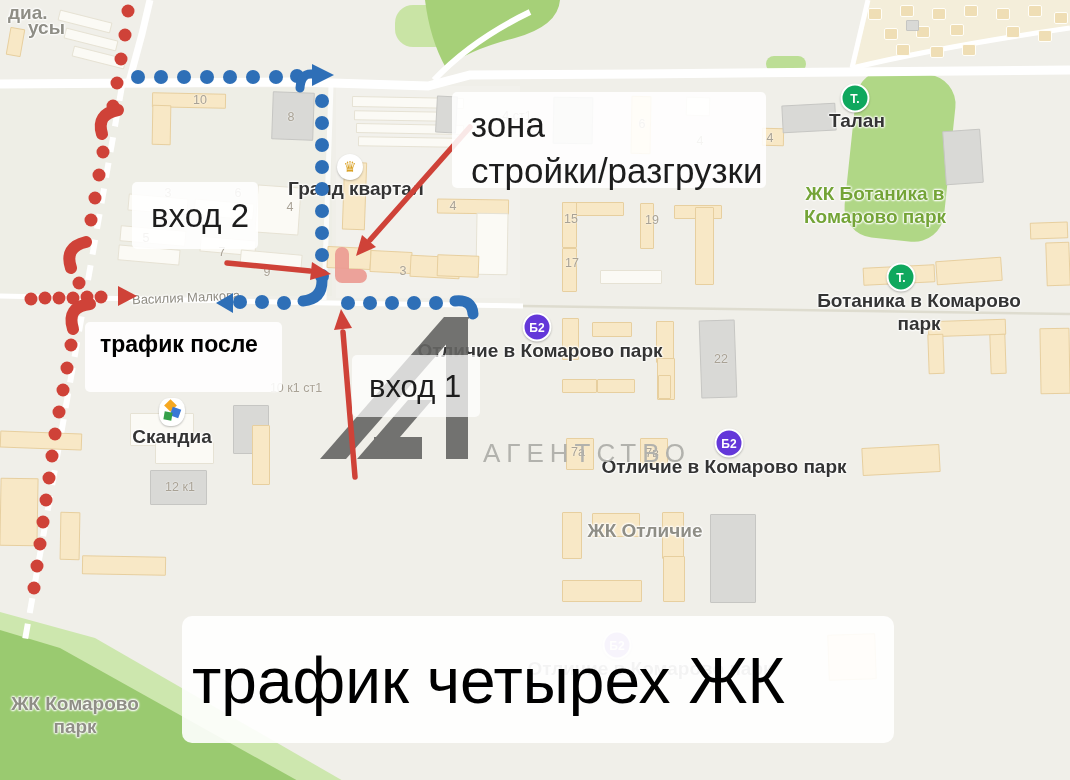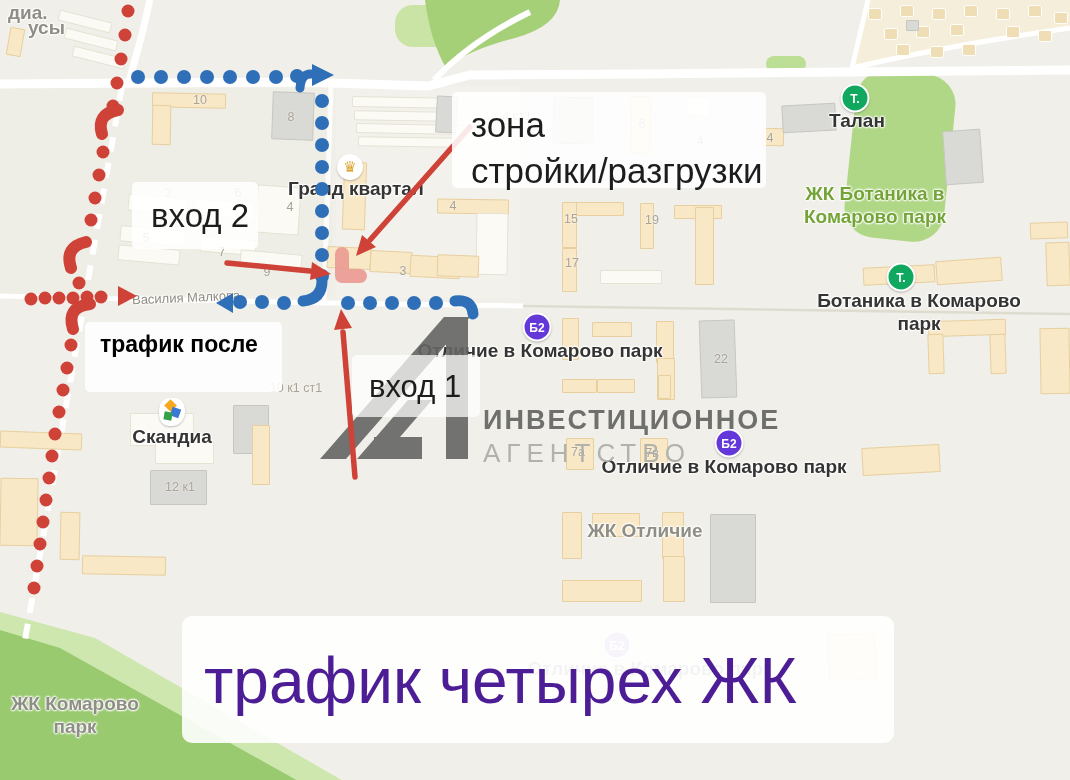--- a/index.html
+++ b/index.html
@@ -245,21 +245,20 @@
 
   <div id="watermark">
     <svg width="1070" height="780">
       <g fill="#656563" opacity="0.9">
         <polygon points="320,459 346,459 470,317 444,317"></polygon>
         <rect x="446" y="317" width="22" height="142"></rect>
         <rect x="374" y="437" width="48" height="22"></rect>
         <polygon points="357,459 381,459 432,400 408,400"></polygon>
       </g>
     </svg>
-    <div class="wm-text" style="left:483px;top:405px">ИНВЕСТИЦИОННОЕ</div>
     <div class="wm-text l2" style="left:483px;top:438px">АГЕНТСТВО</div>
   </div>
 
   <svg id="overlay-svg" width="1070" height="780">
     <path d="M342,254 L342,276 L360,276" stroke="#eb9b92" stroke-width="14" fill="none" stroke-linecap="round" stroke-linejoin="round" opacity="0.92"></path>
     <g id="blue-dots">
         <circle cx="138" cy="77" r="7" fill="#2e6fb7"></circle>
         <circle cx="161" cy="77" r="7" fill="#2e6fb7"></circle>
         <circle cx="184" cy="77" r="7" fill="#2e6fb7"></circle>
         <circle cx="207" cy="77" r="7" fill="#2e6fb7"></circle>
@@ -352,15 +351,15 @@
   <div class="ann-box" style="left:352px;top:355px;width:128px;height:62px;background:rgba(255,255,255,.72)"></div>
   <div class="ann-text" id="entrance1-label" style="left:369px;top:369px">вход 1</div>
 
 
   <div class="ann-box" style="left:85px;top:322px;width:197px;height:70px"></div>
   <div class="ann-text" id="red-route-label" style="left:100px;top:330px;color:#000000">
     <div>трафик после</div>
   </div>
 
   <div class="ann-box" style="left:182px;top:616px;width:712px;height:127px;border-radius:10px;background:rgba(255,255,255,.9)"></div>
-  <div id="green-caption" style="left:204px;top:644px;color:#4c1d95">трафик четырех ЖК</div>
+  <div id="green-caption" style="left:192px;top:644px;color:#000000">трафик четырех ЖК</div>
 
 </div>
 
 </body></html>

